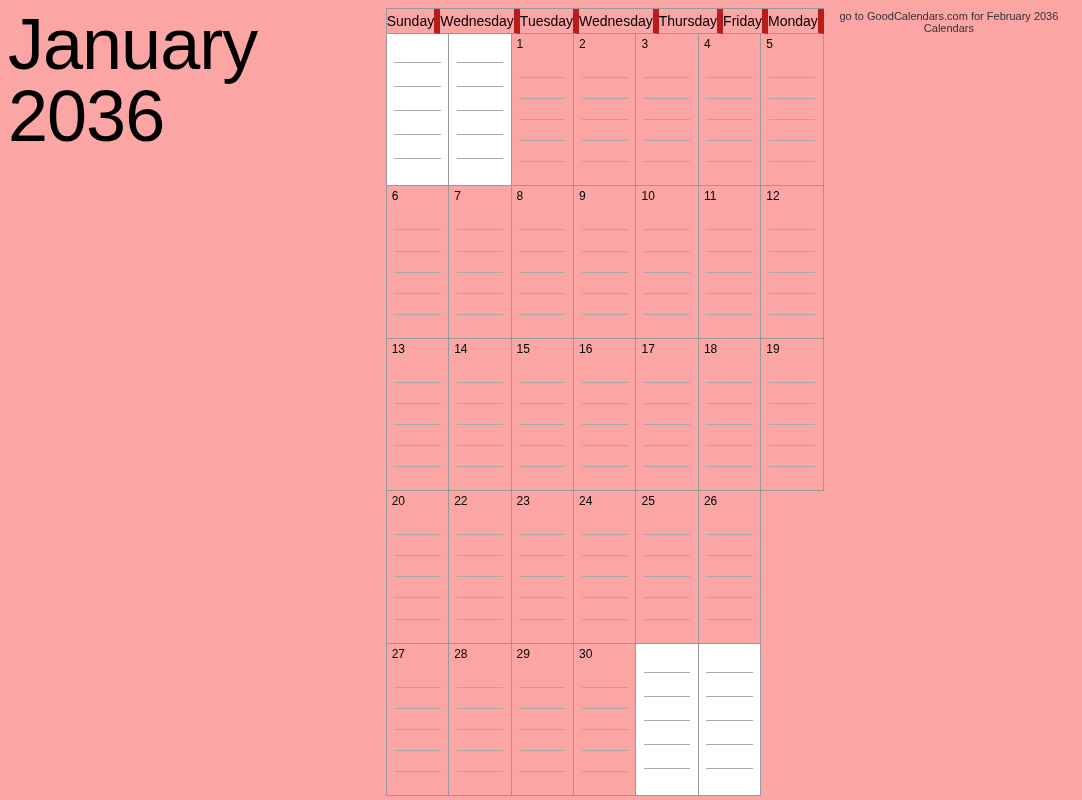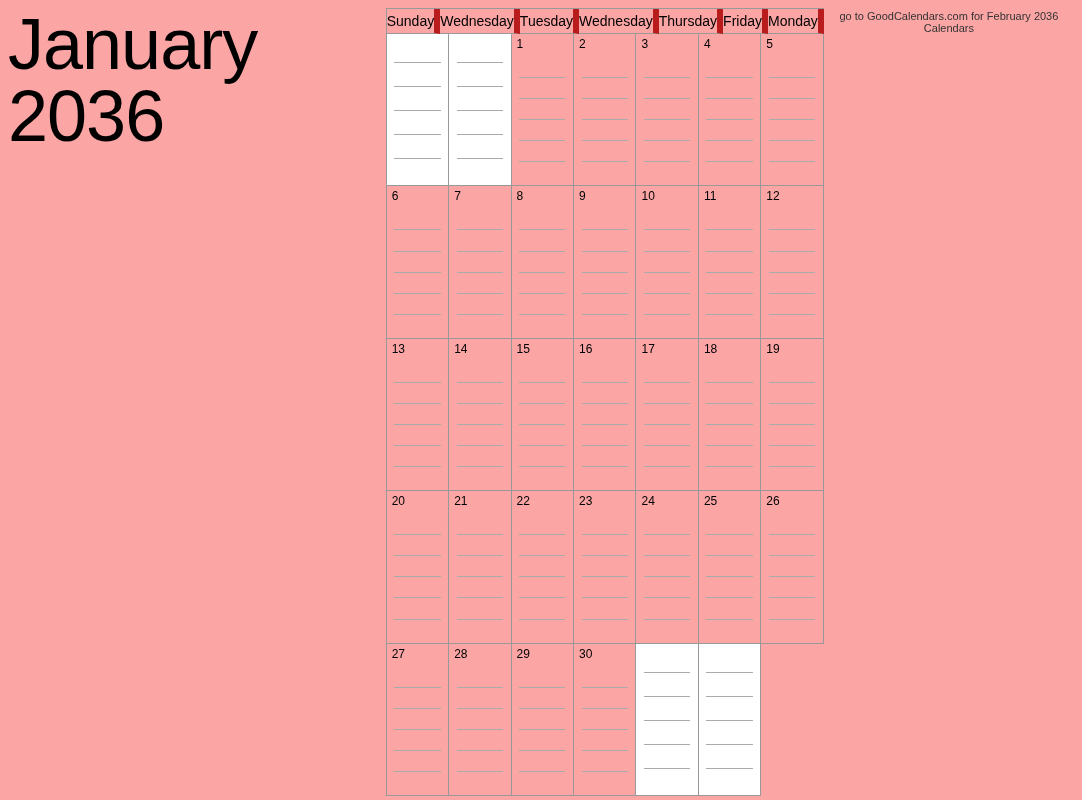--- a/index.html
+++ b/index.html
@@ -333,30 +333,20 @@
             <div class="day-number">20</div>
             <div class="lines-container">
               <div class="line"></div>
               <div class="line"></div>
               <div class="line"></div>
               <div class="line"></div>
               <div class="line"></div>
             </div>
           </div>
           <div class="day-cell">
-            <div class="day-number">21</div>
-            <div class="lines-container">
-              <div class="line"></div>
-              <div class="line"></div>
-              <div class="line"></div>
-              <div class="line"></div>
-              <div class="line"></div>
-            </div>
-          </div>
-          <div class="day-cell">
             <div class="day-number">22</div>
             <div class="lines-container">
               <div class="line"></div>
               <div class="line"></div>
               <div class="line"></div>
               <div class="line"></div>
               <div class="line"></div>
             </div>
           </div>
           <div class="day-cell">

